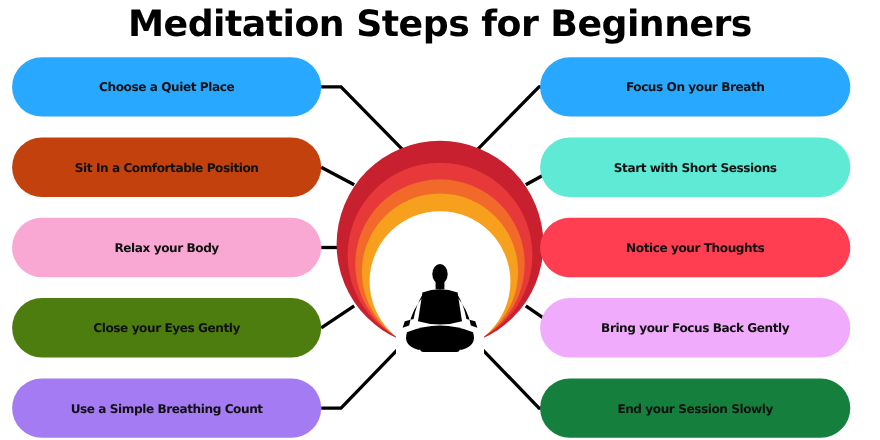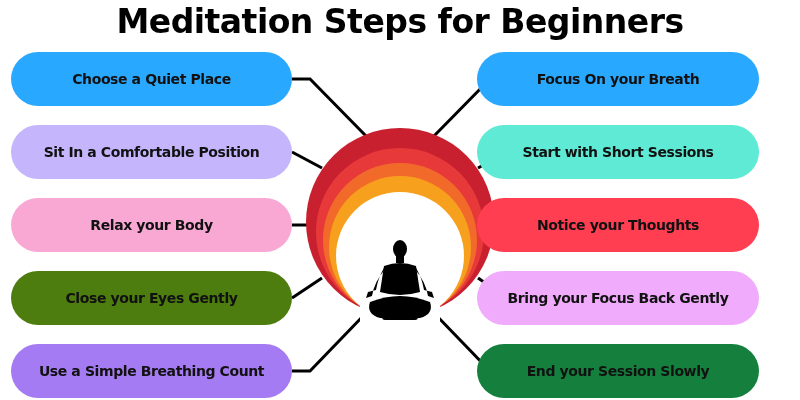--- a/index.html
+++ b/index.html
@@ -1,20 +1,20 @@
 <!DOCTYPE html>
 <html><head>
 <meta charset="utf-8">
 <style>
   html,body{margin:0;padding:0;background:#ffffff;}
   body{width:800px;height:400px;position:relative;overflow:hidden;font-family:"DejaVu Sans","Liberation Sans",sans-serif;}
   .title{position:absolute;left:0;top:2px;width:800px;text-align:center;font-weight:bold;font-size:33px;color:#000;letter-spacing:-0.5px;}
-  .pill{position:absolute;height:54px;border-radius:27px;display:flex;align-items:center;justify-content:center;font-weight:bold;font-size:14px;color:#111;white-space:nowrap;letter-spacing:-0.4px;}
+  .pill{position:absolute;height:54px;border-radius:27px;display:flex;align-items:center;justify-content:center;font-weight:bold;font-size:11px;color:#111;white-space:nowrap;letter-spacing:-0.4px;}
   .left{left:11px;width:281px;}
-  .right{left:477px;width:282px;}
+  .right{left:491px;width:282px;}
   svg.art{position:absolute;left:0;top:0;}
 </style>
 </head>
 <body>
 
 <div class="title">Meditation Steps for Beginners</div>
 
 <svg class="art" width="800" height="400" viewBox="0 0 800 400">
   <g stroke="#000" stroke-width="3" fill="none">
     <polyline points="292,79 310,79 366,136"></polyline>
@@ -41,21 +41,21 @@
     <rect x="396" y="256" width="8" height="7"></rect>
     <path d="M384,266 Q400,260 416,266 L420,292 Q400,298 380,292 Z"></path>
     <path d="M386,268 Q374,282 372,296 L366,298 L368,292 L376,290 Q378,278 384,268 Z"></path>
     <path d="M414,268 Q426,282 428,296 L434,298 L432,292 L424,290 Q422,278 416,268 Z"></path>
     <path d="M370,302 Q400,290 430,302 Q434,314 420,318 L380,318 Q366,314 370,302 Z"></path>
     <rect x="382" y="314" width="36" height="6" rx="3"></rect>
   </g>
 </svg>
 
 <div class="pill left" style="top:52px;background:#29a8ff">Choose a Quiet Place</div>
-<div class="pill left" style="top:125px;background:#c4b5fd">Sit In a Comfortable Position</div>
+<div class="pill left" style="top:125px;background:#c2410c">Sit In a Comfortable Position</div>
 <div class="pill left" style="top:198px;background:#f9a8d4">Relax your Body</div>
 <div class="pill left" style="top:271px;background:#4d7c0f">Close your Eyes Gently</div>
 <div class="pill left" style="top:344px;background:#a47bf2">Use a Simple Breathing Count</div>
 
 <div class="pill right" style="top:52px;background:#29a8ff">Focus On your Breath</div>
 <div class="pill right" style="top:125px;background:#5eead4">Start with Short Sessions</div>
 <div class="pill right" style="top:198px;background:#ff3e52">Notice your Thoughts</div>
 <div class="pill right" style="top:271px;background:#f0abfc">Bring your Focus Back Gently</div>
 <div class="pill right" style="top:344px;background:#15803d">End your Session Slowly</div>
 

